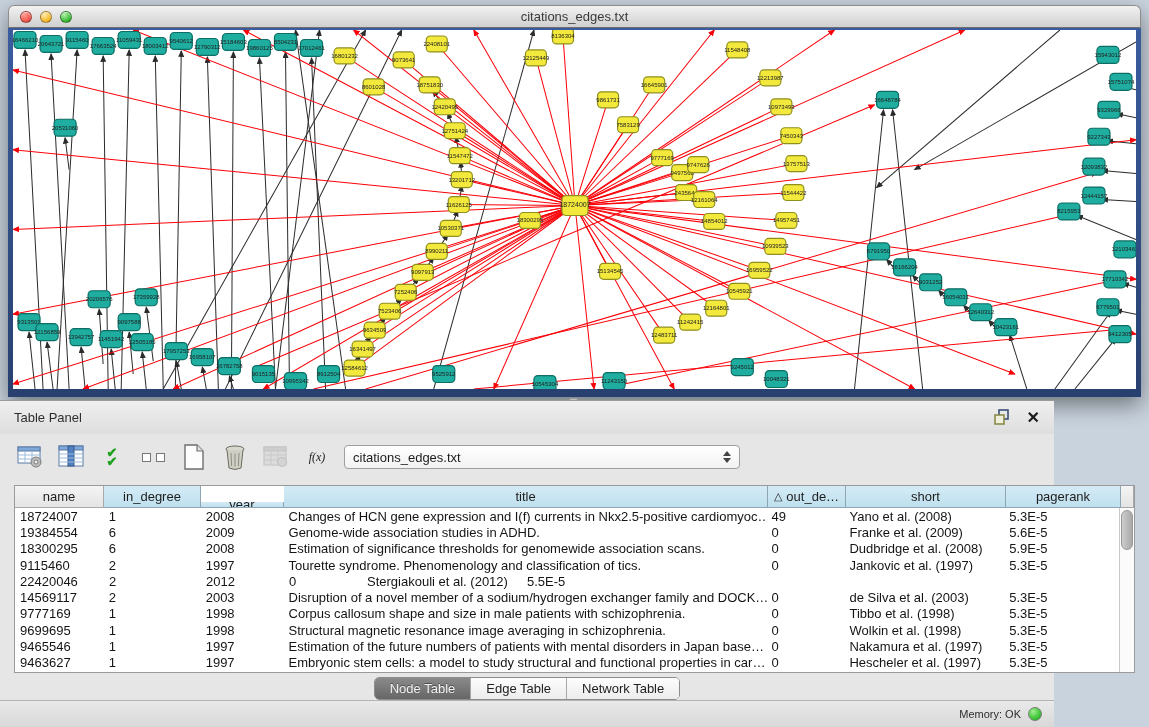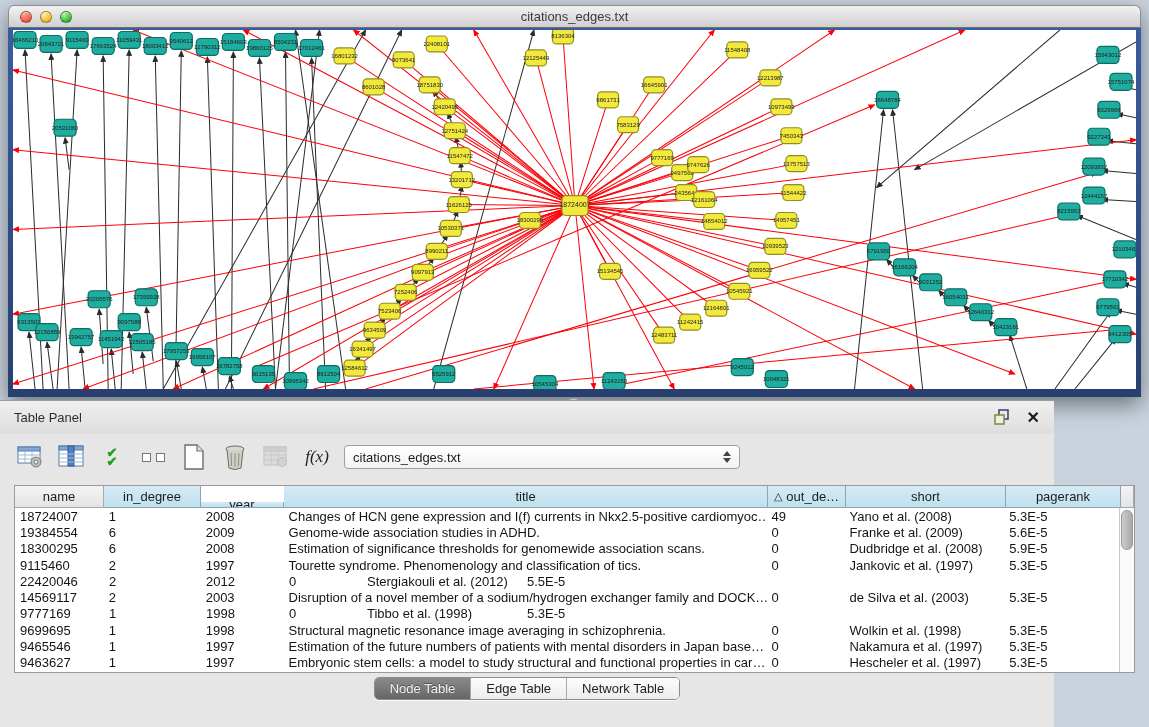--- a/index.html
+++ b/index.html
@@ -34,21 +34,21 @@
     background:#e6e6e6; border-top:1px solid #9b9b9b; }
   .panel-header { height:33px; display:flex; align-items:center; padding:0 14px;
     background:linear-gradient(#efefef,#dedede); font-size:13px; color:#2e2e2e; }
   .panel-header .spacer { flex:1; }
   .float-btn { width:20px; height:18px; margin-right:14px; cursor:default; }
   .close-btn { font-size:16px; font-weight:bold; color:#1c1c1c; line-height:18px; }
 
   .toolbar { height:46px; display:flex; align-items:center; padding:0 16px; gap:13px; }
   .tool { width:28px; height:28px; display:flex; align-items:center; justify-content:center; }
   .tool svg { display:block; }
-  .fx-label { font-size:17px; font-style:italic; color:#222; font-family:"Liberation Serif",serif; }
+  .fx-label { font-size:12px; font-style:italic; color:#222; font-family:"Liberation Serif",serif; }
   .check-icon { color:#1fa01f; font-size:13px; font-weight:bold; line-height:9px; text-align:left; }
   .sq-icon span { display:block; width:9px; height:9px; border:1px solid #777; background:#fff; margin:1px auto; }
   .combobox { width:396px; height:24px; background:linear-gradient(#ffffff,#f2f2f2);
     border:1px solid #9f9f9f; border-radius:4px; display:flex; align-items:center;
     padding:0 8px; font-size:13px; color:#1c1c1c; box-shadow:inset 0 1px 0 #fff; }
   .combobox .cb-text { flex:1; }
   .cb-arrows { display:flex; flex-direction:column; gap:2px; align-items:center; }
   .cb-arrows i { display:block; width:0; height:0; border-left:4px solid transparent; border-right:4px solid transparent; }
   .cb-arrows i.up { border-bottom:5px solid #444; }
   .cb-arrows i.down { border-top:5px solid #444; }
@@ -583,20 +583,21 @@
             <div class="td" style="width: 83px;">2003</div>
             <div class="td" style="width: 484px;">Disruption of a novel member of a sodium/hydrogen exchanger family and DOCK…</div>
             <div class="td" style="width: 78px;">0</div>
             <div class="td" style="width: 160px;">de Silva et al. (2003)</div>
             <div class="td" style="width: 115px;">5.3E-5</div>
           </div>
           <div class="tr">
             <div class="td" style="width: 89px;">9777169</div>
             <div class="td" style="width: 97px;">1</div>
             <div class="td" style="width: 83px;">1998</div>
+            <div class="td" style="width: 484px;">Corpus callosum shape and size in male patients with schizophrenia.</div>
             <div class="td" style="width: 78px;">0</div>
             <div class="td" style="width: 160px;">Tibbo et al. (1998)</div>
             <div class="td" style="width: 115px;">5.3E-5</div>
           </div>
           <div class="tr">
             <div class="td" style="width: 89px;">9699695</div>
             <div class="td" style="width: 97px;">1</div>
             <div class="td" style="width: 83px;">1998</div>
             <div class="td" style="width: 484px;">Structural magnetic resonance image averaging in schizophrenia.</div>
             <div class="td" style="width: 78px;">0</div>
@@ -628,14 +629,18 @@
     </div>
 
     <div class="tabs-row">
       <div class="segmented" id="tabbar">
           <div class="seg-tab active">Node Table</div>
           <div class="seg-tab">Edge Table</div>
           <div class="seg-tab">Network Table</div>
         </div>
     </div>
 
+    <div class="status-bar">
+      <span class="mem-label">Memory: OK</span>
+      <span class="mem-dot"></span>
+    </div>
   </div>
 </div>
 
 </body></html>

